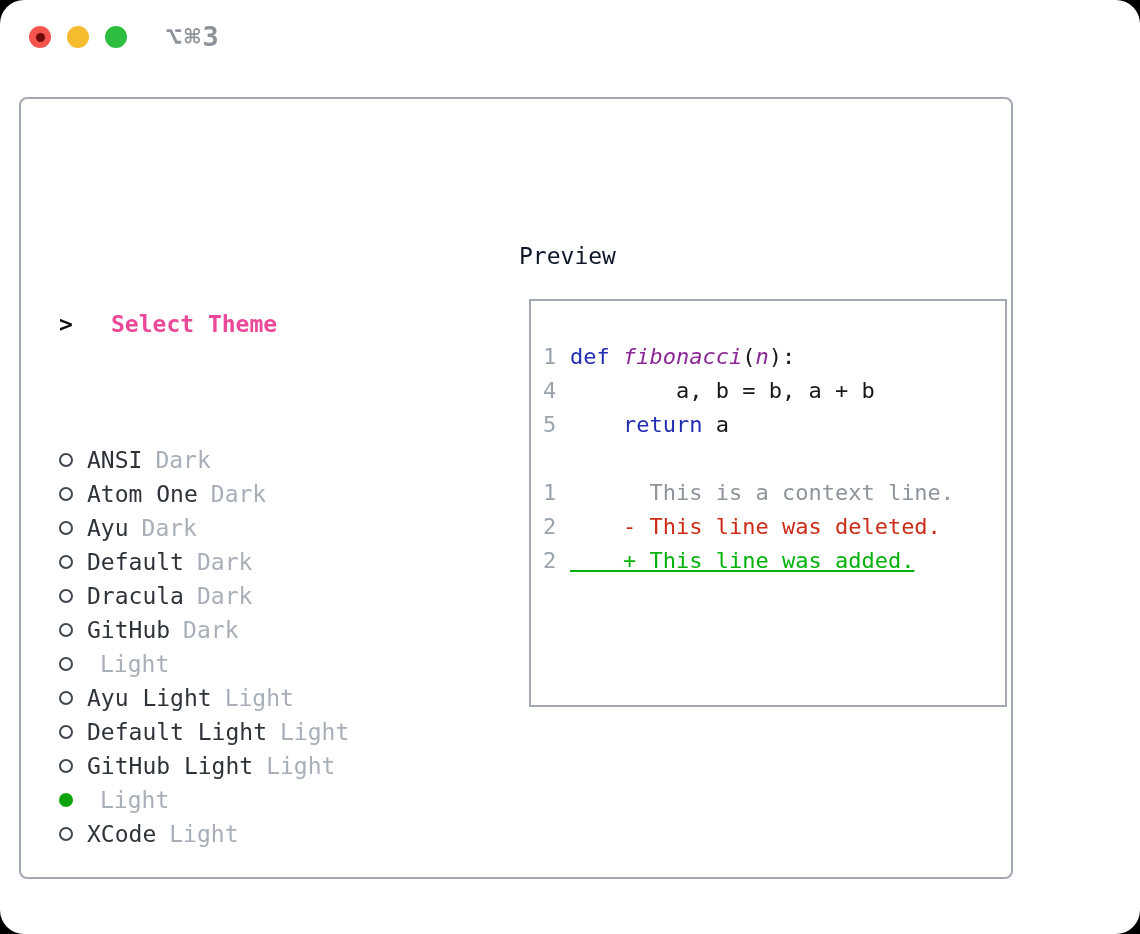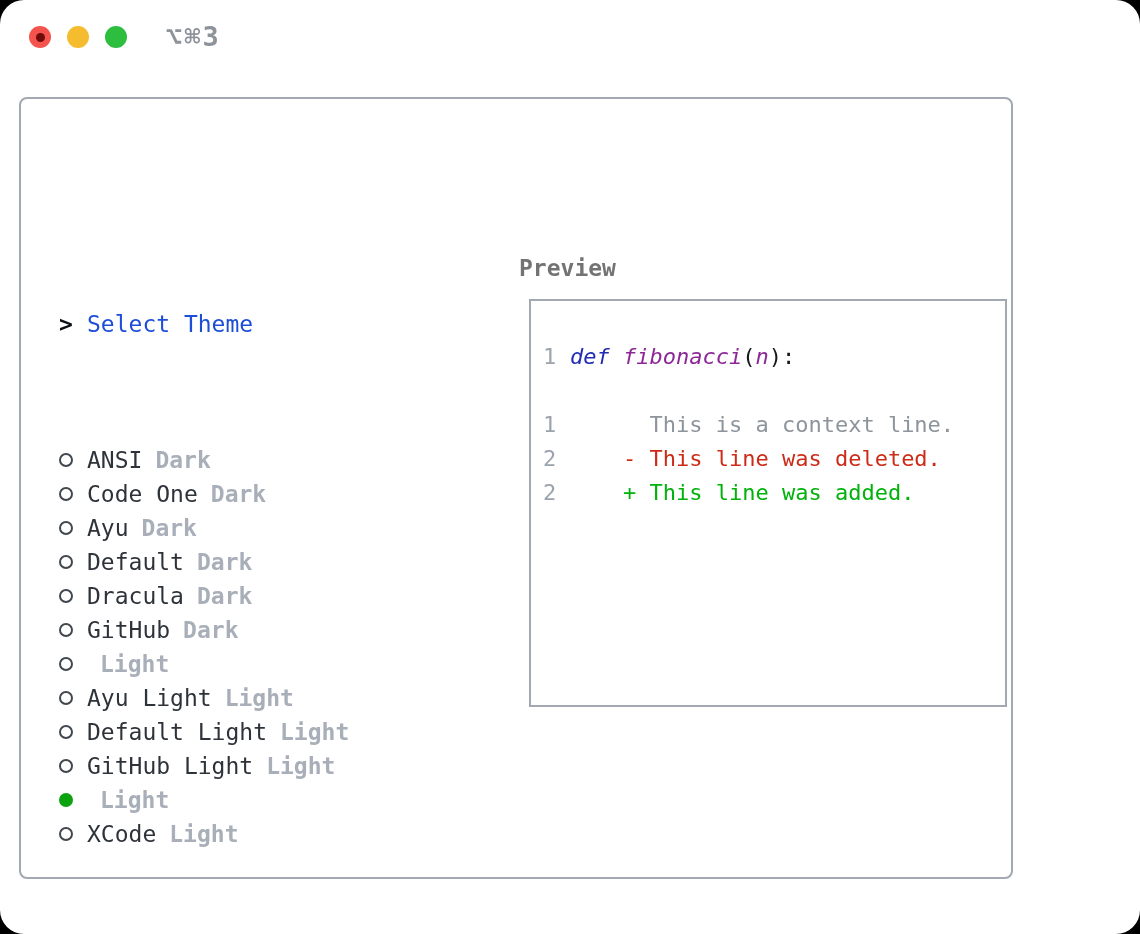--- a/index.html
+++ b/index.html
@@ -82,53 +82,53 @@
     display: flex;
     align-items: center;
   }
   .caret {
     display: inline-block;
     width: 28px;
     font-weight: 700;
     color: #0d1013;
   }
   .list-header {
-    font-weight: 400;
-    color: #1d4ed8;
+    font-weight: 700;
+    color: #ec4899;
+    margin-left: 24px;
   }
   .radio {
     box-sizing: border-box;
     width: 14px;
     height: 14px;
     border-radius: 50%;
     border: 2px solid #41474e;
     margin-right: 14px;
     flex: 0 0 auto;
   }
   .row.selected .radio {
     border-color: var(--accent-green, #0ba30e);
     background: var(--accent-green, #0ba30e);
   }
   .theme-name { color: var(--text-dark, #2e333a); }
   .row.selected .theme-name,
   .row.selected .option-name { color: var(--accent-green, #0ba30e); }
   .theme-variant {
     color: var(--muted-gray, #a8afb9);
     margin-left: 13px;
-    font-weight: bold;
   }
   
   .preview-header {
     position: absolute;
     left: 498px;
-    top: 152px;
+    top: 140px;
     font-size: 23px;
     line-height: 34px;
-    font-weight: 700;
-    color: #737373;
+    font-weight: 400;
+    color: #0f172a;
   }
   .preview-box {
     position: absolute;
     left: 508px;
     top: 200px;
     width: 478px;
     height: 408px;
     box-sizing: border-box;
     border: 2px solid var(--border-gray, #a2a9b2);
     background: #fff;
@@ -140,27 +140,27 @@
   .pline {
     height: 34px;
     white-space: pre;
   }
   .ln {
     display: inline-block;
     width: 13px;
     margin-right: 14px;
     color: var(--line-number-gray, #9ba3ad);
   }
-  .tk-kw  { color: var(--keyword-blue, #232db4); font-style: italic; }
+  .tk-kw  { color: var(--keyword-blue, #232db4); }
   .tk-fn  { color: var(--function-purple, #8c2896); font-style: italic; }
   .tk-lit { color: var(--literal-teal, #11706d); }
   .tk-plain { color: #16181b; }
   .diff-context { color: var(--context-gray, #8d949c); }
   .diff-deleted { color: var(--deleted-red, #cc2b17); text-align: right; }
-  .diff-added   { color: var(--added-green, #00b20a); }
+  .diff-added   { color: var(--added-green, #00b20a); text-decoration: underline; }
 </style>
 </head>
 <body>
 
 <div class="window">
 
   <div class="traffic">
     <div class="light red"></div>
     <div class="light yellow"></div>
     <div class="light green"></div>
@@ -173,21 +173,21 @@
       <div class="row">
         <span class="caret">&gt;</span><span class="list-header">Select Theme</span>
       </div>
 
       <div id="theme-items"><div class="row">
     <span class="radio"></span>
     <span class="theme-name">ANSI</span>
     <span class="theme-variant">Dark</span>
   </div><div class="row">
     <span class="radio"></span>
-    <span class="theme-name">Code One</span>
+    <span class="theme-name">Atom One</span>
     <span class="theme-variant">Dark</span>
   </div><div class="row">
     <span class="radio"></span>
     <span class="theme-name">Ayu</span>
     <span class="theme-variant">Dark</span>
   </div><div class="row">
     <span class="radio"></span>
     <span class="theme-name">Default</span>
     <span class="theme-variant">Dark</span>
   </div><div class="row">
@@ -232,20 +232,22 @@
 
       
       
     </div>
 
     <div class="preview-header">Preview</div>
 
     <div class="preview-box">
       <div id="code-lines">
           <div class="pline"><span class="ln">1</span><span class="tk-kw">def</span><span class="tk-plain"> </span><span class="tk-fn">fibonacci</span><span class="tk-plain">(</span><span class="tk-fn">n</span><span class="tk-plain">):</span></div>
+          <div class="pline"><span class="ln">4</span><span class="tk-plain">        a, b = b, a + b</span></div>
+          <div class="pline"><span class="ln">5</span><span class="tk-plain">    </span><span class="tk-kw">return</span><span class="tk-plain"> a</span></div>
         </div>
       <div class="pline"></div>
       <div id="diff-lines">
           <div class="pline"><span class="ln">1</span><span class="diff-context">      This is a context line.</span></div>
           <div class="pline"><span class="ln">2</span><span class="diff-deleted">    - This line was deleted.</span></div>
           <div class="pline"><span class="ln">2</span><span class="diff-added">    + This line was added.</span></div>
         </div>
     </div>
 
   </div>

